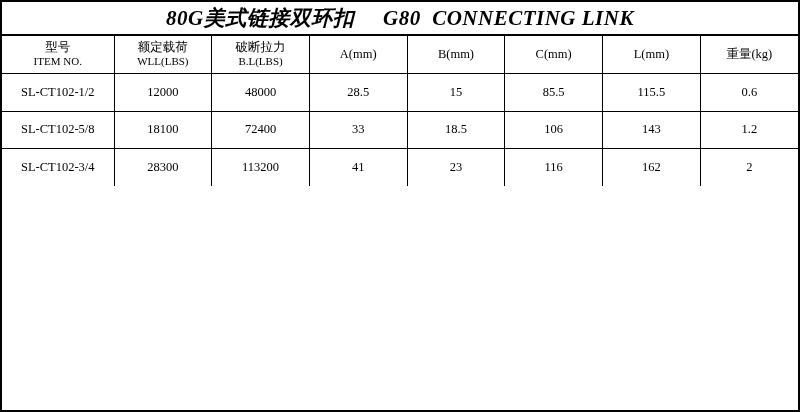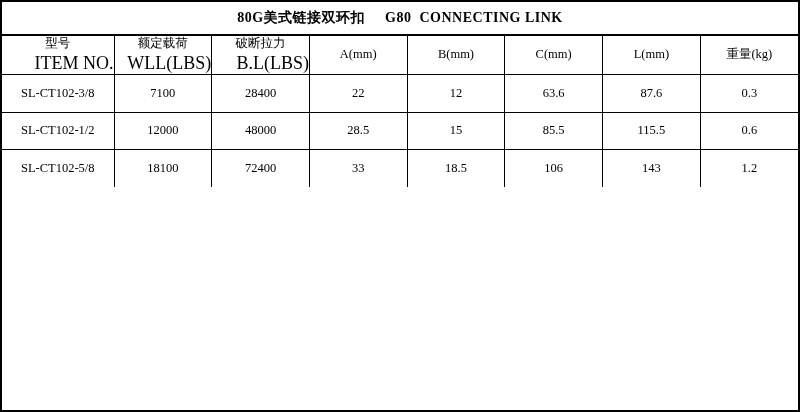--- a/index.html
+++ b/index.html
@@ -22,25 +22,26 @@
   }
   .title-bar {
     height: 34px;
     display: flex;
     align-items: center;
     justify-content: center;
     border-bottom: 2px solid #000;
     box-sizing: border-box;
   }
   .title-text {
-    font-size: 14px;
+    font-size: 21px;
     font-weight: bold;
     letter-spacing: 0.5px;
     white-space: pre;
     font-family: "Liberation Serif", serif;
+    font-style: italic;
   }
   table.spec {
     border-collapse: collapse;
     width: 100%;
     table-layout: fixed;
   }
   table.spec td, table.spec th {
     border-right: 1px solid #000;
     border-bottom: 1px solid #000;
     text-align: center;
@@ -57,21 +58,21 @@
   }
   table.spec tr:last-child td {
     border-bottom: none;
   }
   thead th {
     font-weight: normal;
     line-height: 1.25;
     height: 37px;
   }
   thead th .l1 { display: block; font-size: 12.5px; }
-  thead th .l2 { display: block; font-size: 18px; text-align: right; }
+  thead th .l2 { display: block; font-size: 11px; }
   .col-item { width: 112px; text-align: left; }
   td.col-item { padding-left: 6px; text-align: left; }
   .outer {
     border: 2px solid #000;
     box-sizing: border-box;
     width: 800px;
     height: 412px;
   }
 </style>
 </head>
@@ -108,44 +109,44 @@
         <th>
           <span class="l1">L(mm)</span>
         </th>
         <th>
           <span class="l1">重量(kg)</span>
         </th>
       </tr>
     </thead>
     <tbody>
       <tr>
-        <td class="col-item">SL-CT102-3/8</td>
-        <td>7100</td>
-        <td>28400</td>
-        <td>22</td>
-        <td>12</td>
-        <td>63.6</td>
-        <td>87.6</td>
-        <td>0.3</td>
-      </tr>
-      <tr>
         <td class="col-item">SL-CT102-1/2</td>
         <td>12000</td>
         <td>48000</td>
         <td>28.5</td>
         <td>15</td>
         <td>85.5</td>
         <td>115.5</td>
         <td>0.6</td>
       </tr>
       <tr>
         <td class="col-item">SL-CT102-5/8</td>
         <td>18100</td>
         <td>72400</td>
         <td>33</td>
         <td>18.5</td>
         <td>106</td>
         <td>143</td>
         <td>1.2</td>
       </tr>
+      <tr>
+        <td class="col-item">SL-CT102-3/4</td>
+        <td>28300</td>
+        <td>113200</td>
+        <td>41</td>
+        <td>23</td>
+        <td>116</td>
+        <td>162</td>
+        <td>2</td>
+      </tr>
     </tbody>
   </table>
 </div>
 
 </body></html>

